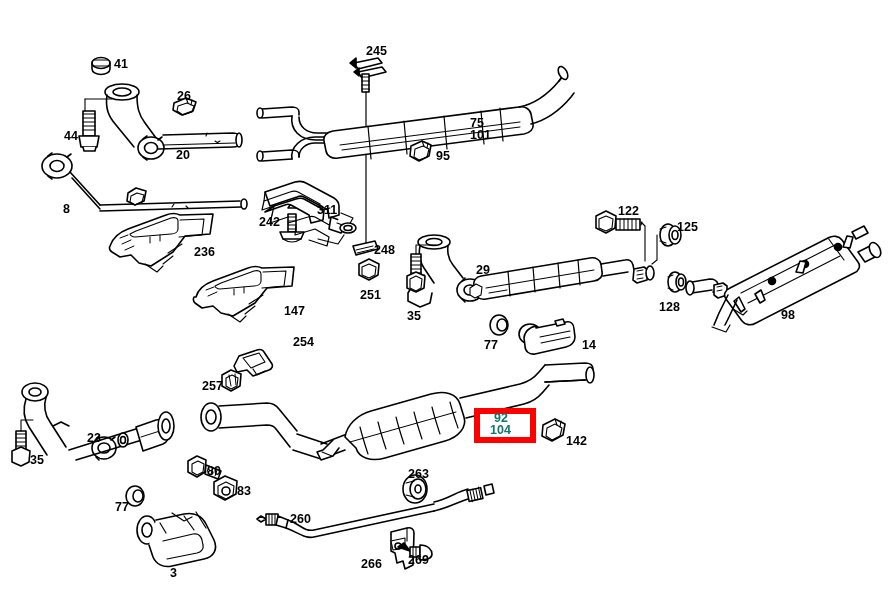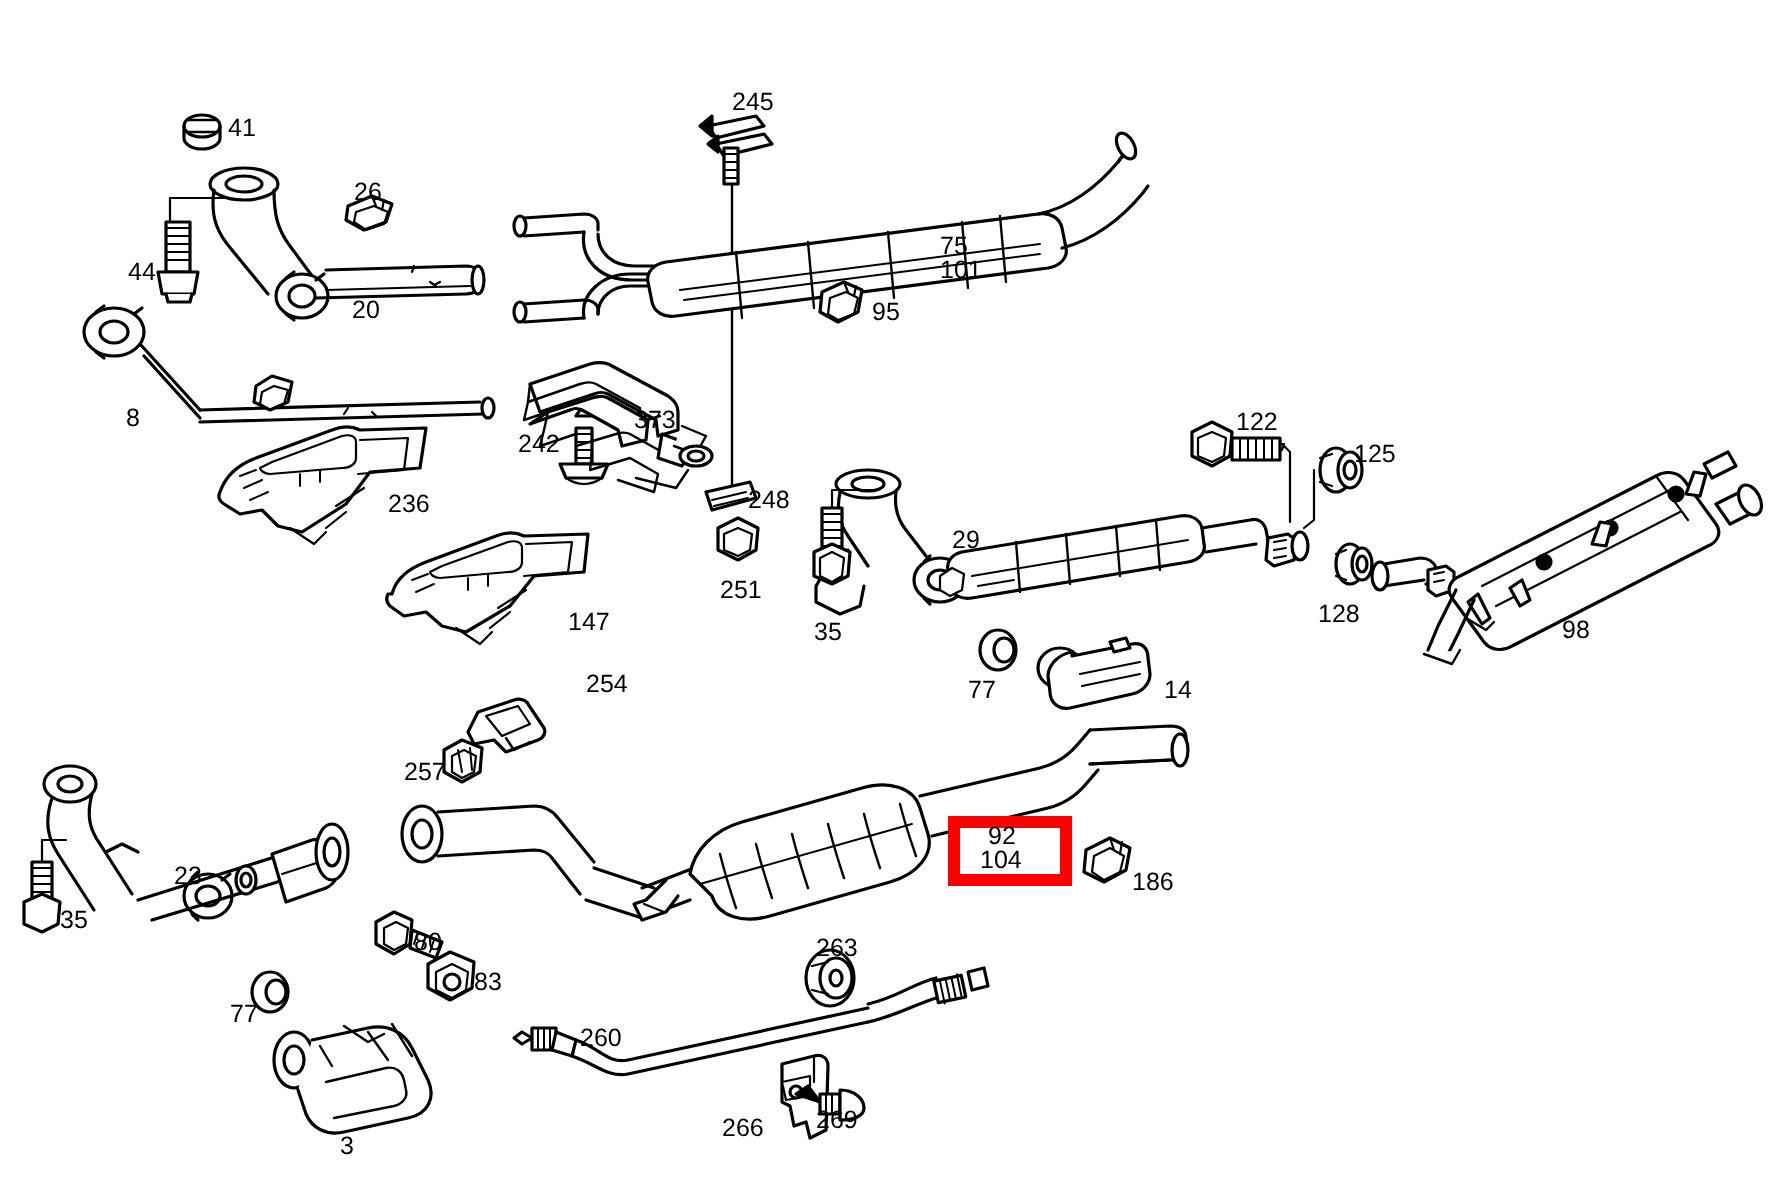--- a/index.html
+++ b/index.html
@@ -1,24 +1,24 @@
 <!DOCTYPE html>
 <html><head>
 <meta charset="utf-8">
 <style>
   html,body{margin:0;padding:0;background:#fff;}
   body{width:890px;height:592px;overflow:hidden;
        font-family:"Liberation Sans","DejaVu Sans",sans-serif;}
   #diagram{position:relative;width:890px;height:592px;background:#ffffff;}
   svg#art{position:absolute;left:0;top:0;width:890px;height:592px;}
-  .lbl{position:absolute;font-weight:normal;font-size:12.5px;color:#000;
+  .lbl{position:absolute;font-weight:bold;font-size:12.5px;color:#000;
        line-height:13px;white-space:pre;letter-spacing:0px;}
   #hibox{position:absolute;box-sizing:border-box;}
-  .hitext{position:absolute;font-weight:normal;font-size:12.5px;line-height:13px;
-          color:#000000;white-space:pre;text-align:left;}
+  .hitext{position:absolute;font-weight:bold;font-size:12.5px;line-height:13px;
+          color:#0f766e;white-space:pre;text-align:left;}
 </style>
 </head>
 <body>
 
 <div id="diagram">
 
 <svg id="art" viewBox="0 0 890 592">
   <g fill="none" stroke="#000" stroke-width="1.6" stroke-linecap="round" stroke-linejoin="round">
 
   <g>
@@ -398,38 +398,38 @@
 <span class="lbl" style="left:114px;top:58px">41</span>
 <span class="lbl" style="left:177px;top:90px">26</span>
 <span class="lbl" style="left:64px;top:130px">44</span>
 <span class="lbl" style="left:176px;top:149px">20</span>
 <span class="lbl" style="left:63px;top:203px">8</span>
 <span class="lbl" style="left:366px;top:45px">245</span>
 <span class="lbl" style="left:470px;top:117px">75</span>
 <span class="lbl" style="left:470px;top:129px">101</span>
 <span class="lbl" style="left:436px;top:150px">95</span>
 <span class="lbl" style="left:259px;top:216px">242</span>
-<span class="lbl" style="left:317px;top:204px">373</span>
+<span class="lbl" style="left:317px;top:204px">311</span>
 <span class="lbl" style="left:194px;top:246px">236</span>
 <span class="lbl" style="left:374px;top:244px">248</span>
 <span class="lbl" style="left:360px;top:289px">251</span>
 <span class="lbl" style="left:284px;top:305px">147</span>
 <span class="lbl" style="left:618px;top:205px">122</span>
 <span class="lbl" style="left:677px;top:221px">125</span>
 <span class="lbl" style="left:476px;top:264px">29</span>
 <span class="lbl" style="left:407px;top:310px">35</span>
 <span class="lbl" style="left:659px;top:301px">128</span>
 <span class="lbl" style="left:781px;top:309px">98</span>
 <span class="lbl" style="left:484px;top:339px">77</span>
 <span class="lbl" style="left:582px;top:339px">14</span>
 <span class="lbl" style="left:293px;top:336px">254</span>
 <span class="lbl" style="left:202px;top:380px">257</span>
 <span class="lbl" style="left:87px;top:432px">23</span>
 <span class="lbl" style="left:30px;top:454px">35</span>
-<span class="lbl" style="left:566px;top:435px">186</span>
+<span class="lbl" style="left:566px;top:435px">142</span>
 <span class="lbl" style="left:207px;top:465px">80</span>
 <span class="lbl" style="left:237px;top:485px">83</span>
 <span class="lbl" style="left:115px;top:501px">77</span>
 <span class="lbl" style="left:408px;top:468px">263</span>
 <span class="lbl" style="left:290px;top:513px">260</span>
 <span class="lbl" style="left:170px;top:567px">3</span>
 <span class="lbl" style="left:361px;top:558px">266</span>
 <span class="lbl" style="left:408px;top:554px">269</span>
 
 <div id="hibox" style="left: 474px; top: 408px; width: 62px; height: 35px; border: 6px solid rgb(255, 0, 0); background: rgb(255, 255, 255);">

